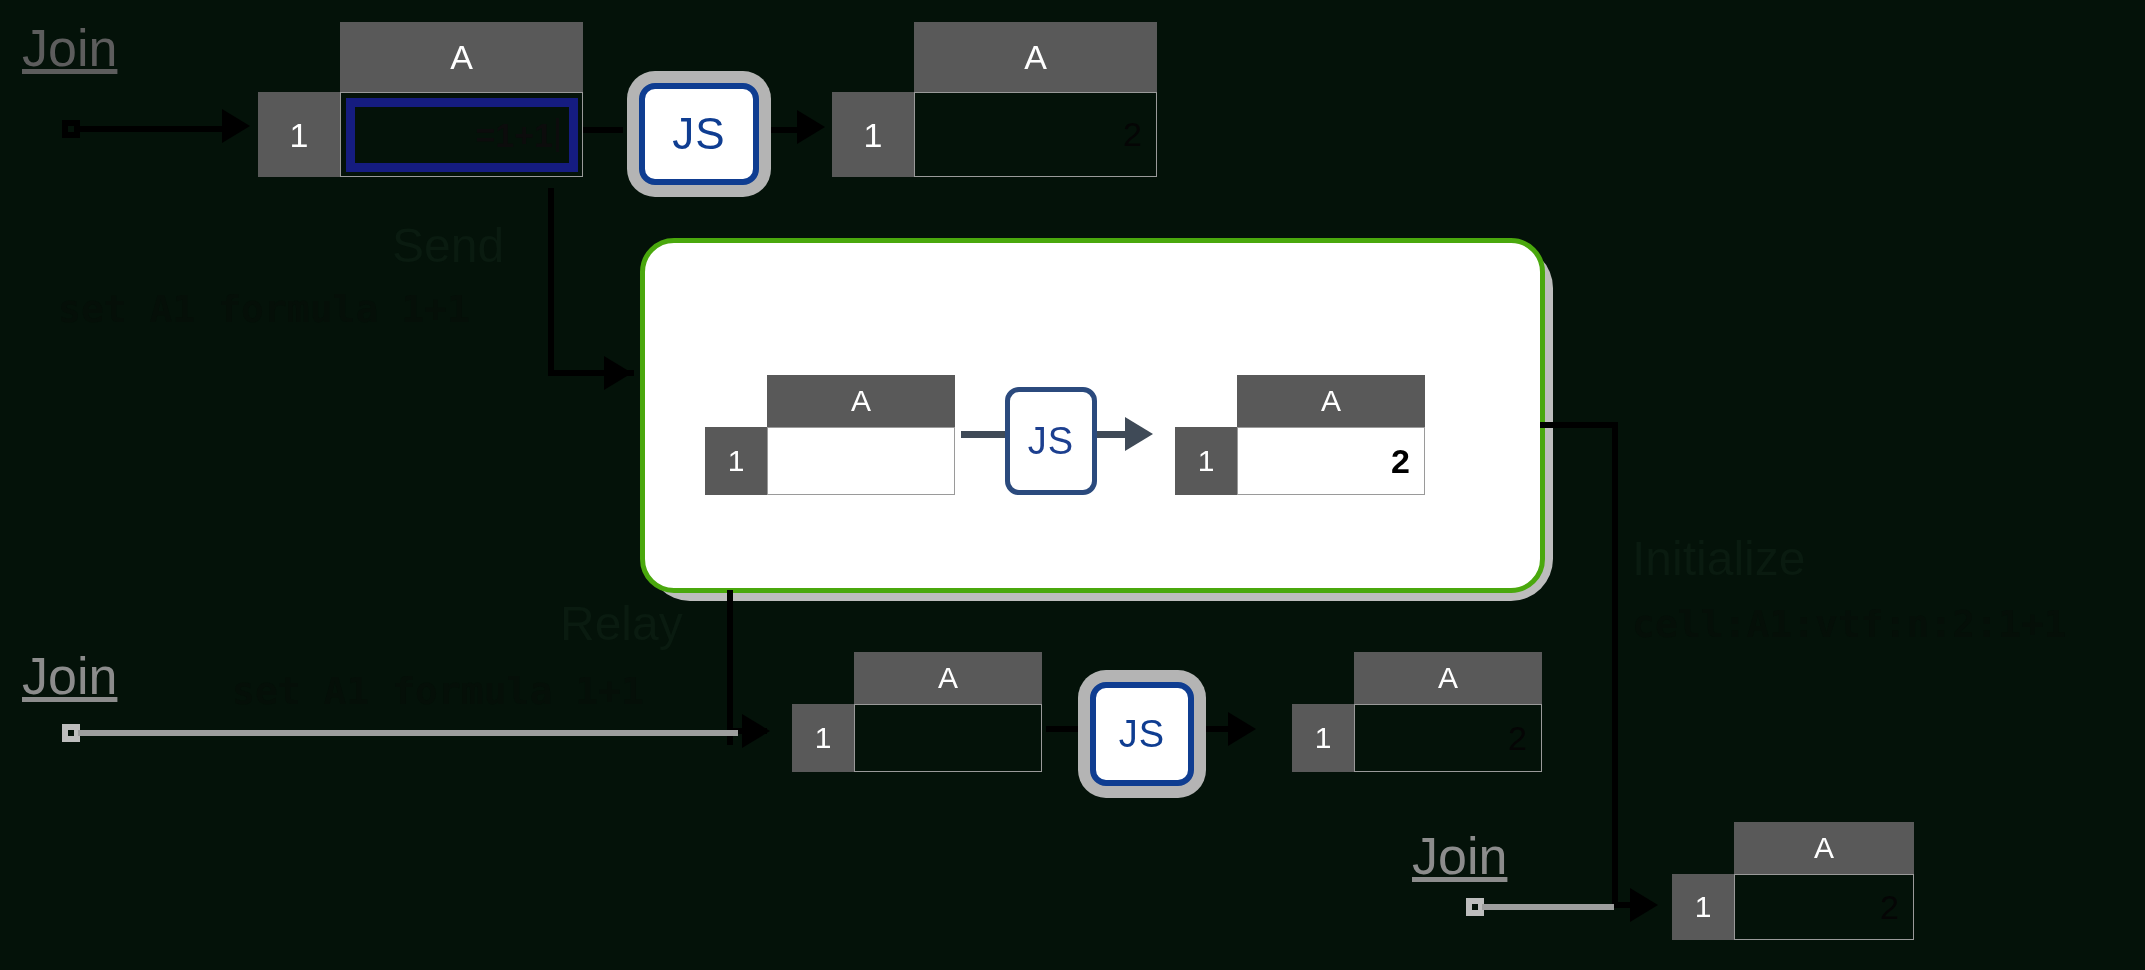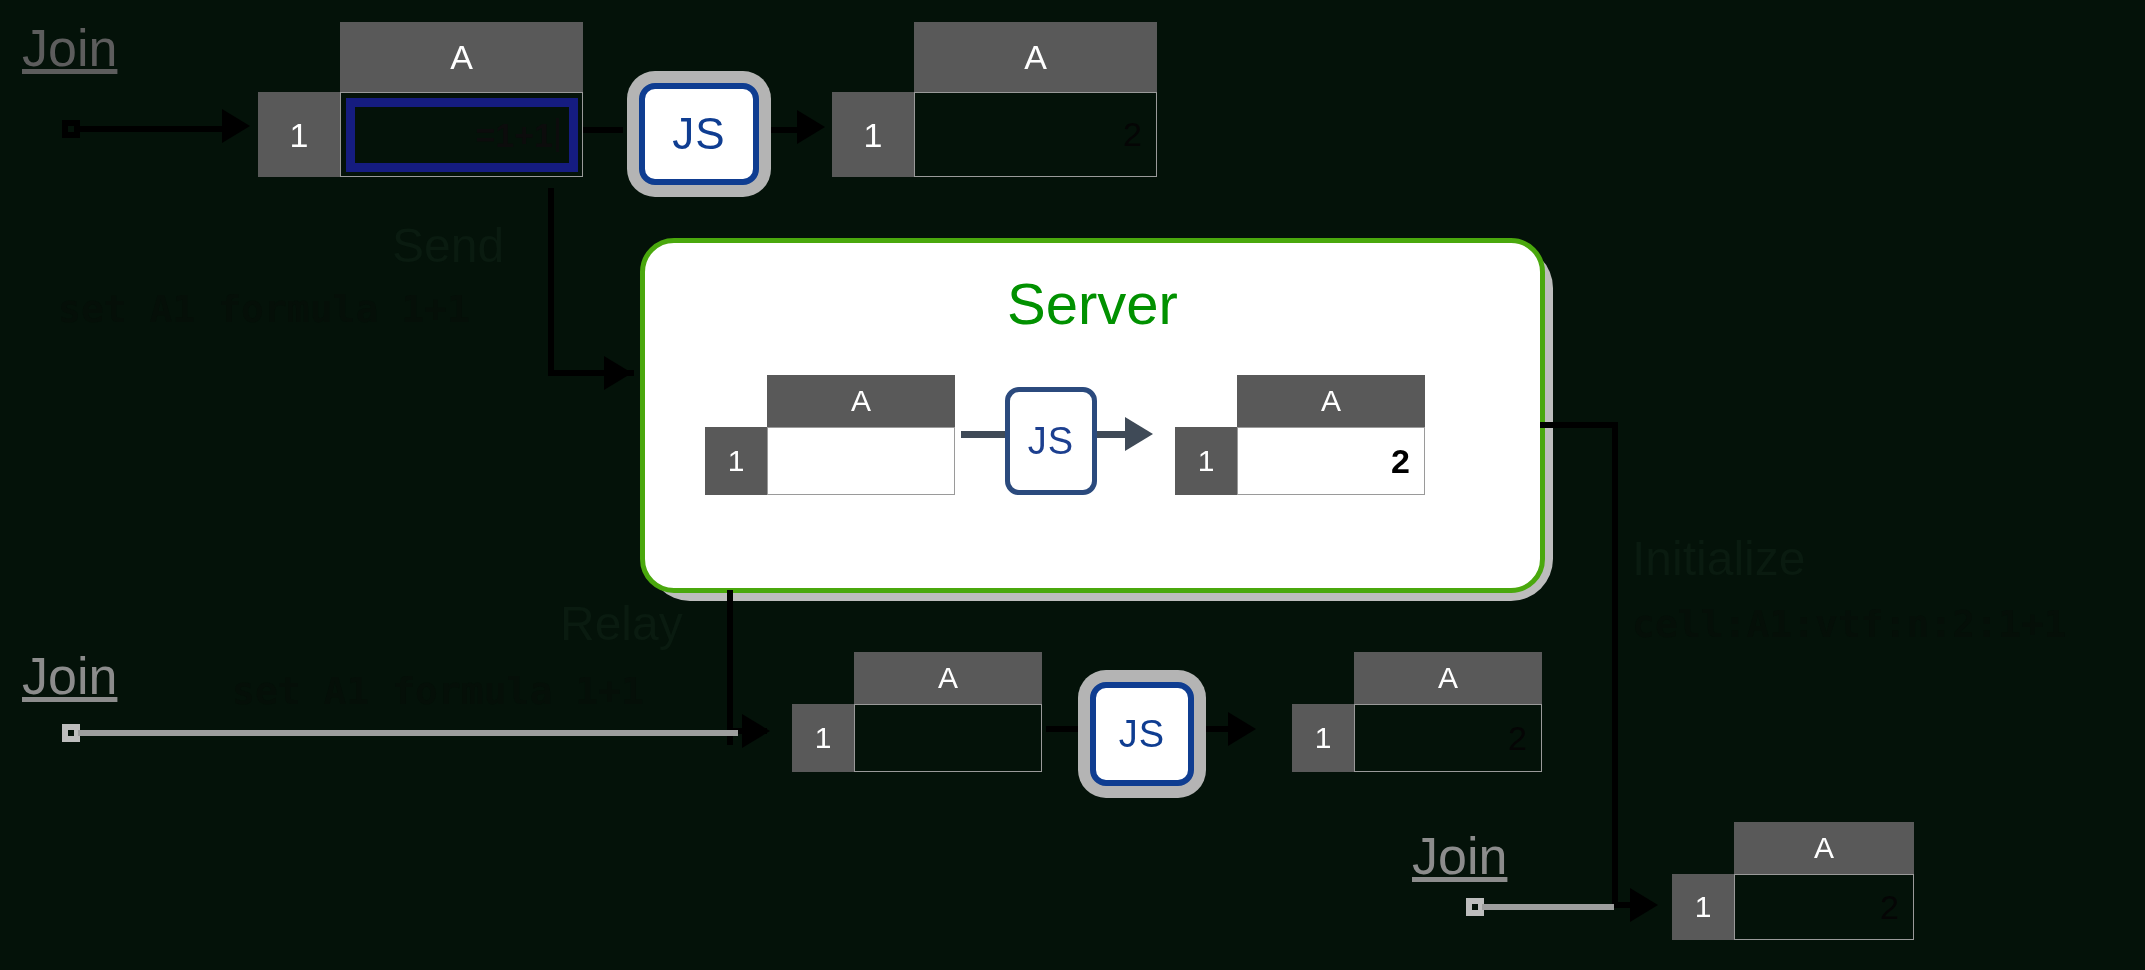--- a/index.html
+++ b/index.html
@@ -185,21 +185,20 @@
   </div>
 
   <div class="lbl edge" style="left:392px;top:222px;">Send</div>
   <div class="lbl mono" style="left:58px;top:290px;">set A1 formula 1+1</div>
   <div class="vline" style="left:548px;top:188px;height:188px;"></div>
   <div class="hline" style="left:548px;top:370px;width:86px;"></div>
   <div class="arrow" style="left:604px;top:356px;"></div>
 
   <div class="server-shadow" style="left:648px;top:246px;width:905px;height:355px;"></div>
   <div class="server" style="left:640px;top:238px;width:905px;height:355px;">
-    <div class="server-title" style="top:32px;">Server</div>
 
     <div class="sheet light" style="left:60px;top:132px;width:250px;height:120px;">
       <div class="corner-head" style="left:62px;top:0;width:188px;height:52px;font-size:30px;">A</div>
       <div class="row-head" style="left:0;top:52px;width:62px;height:68px;font-size:30px;">1</div>
       <div class="cell" style="left:62px;top:52px;width:188px;height:68px;font-size:30px;"></div>
     </div>
 
     <div class="hline slate" style="left:316px;top:188px;width:46px;"></div>
 
     <div class="jsbadge plain" style="left:360px;top:144px;width:82px;height:98px;font-size:38px;">JS</div>

